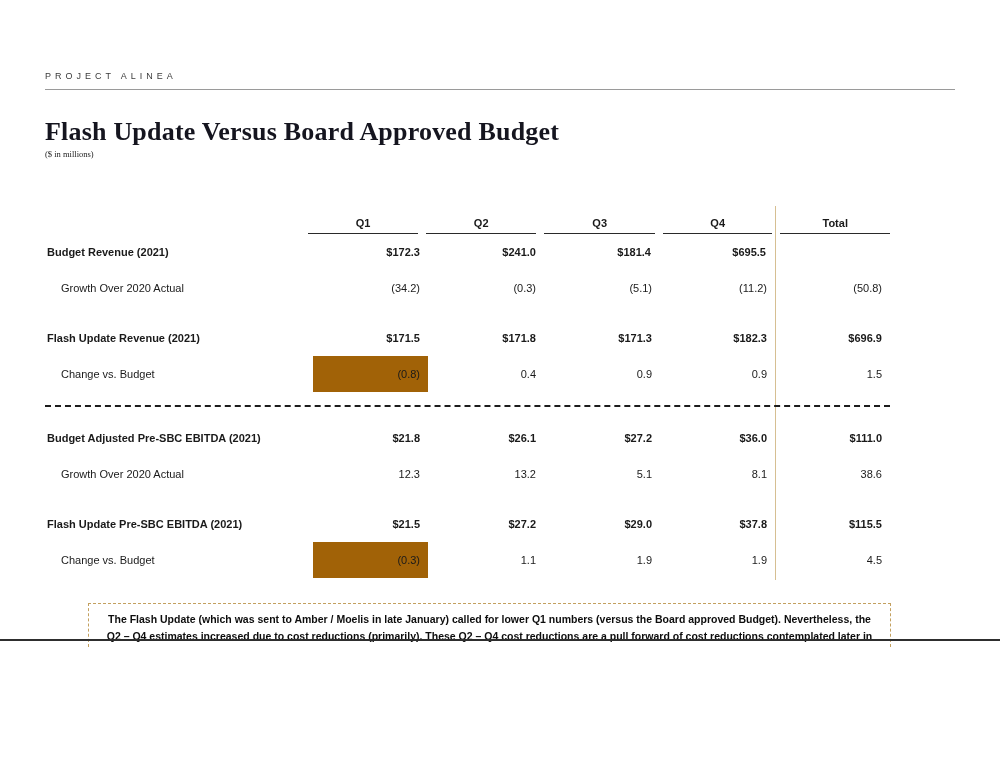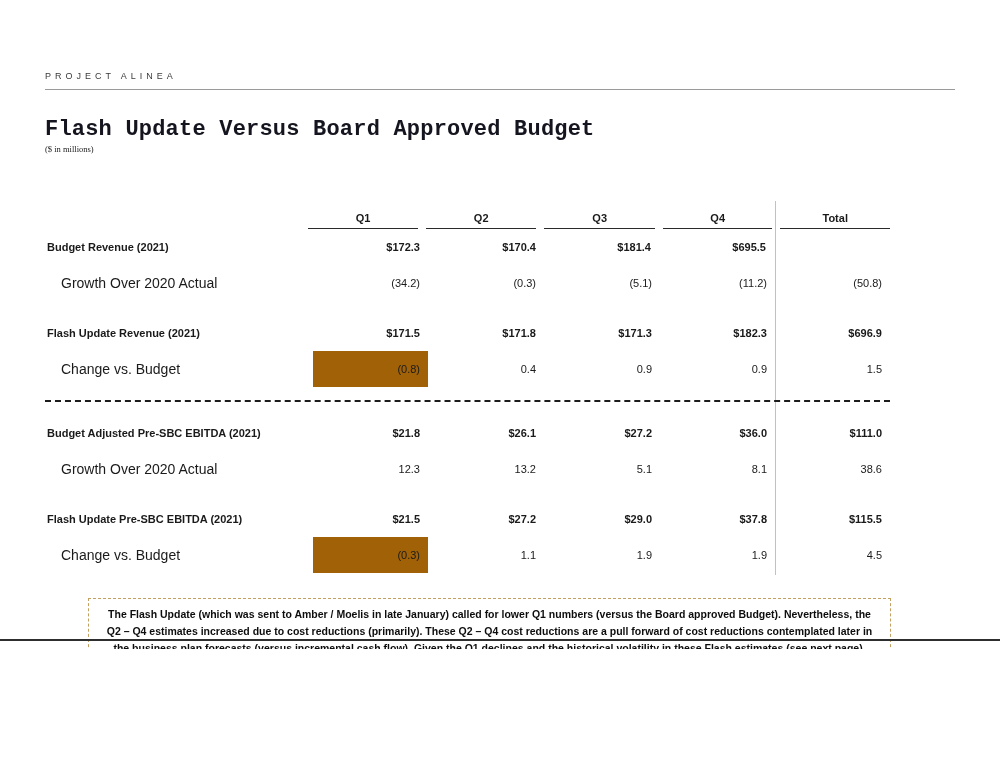--- a/index.html
+++ b/index.html
@@ -10,38 +10,38 @@
     background:#ffffff; overflow:hidden;
   }
   .content { padding:0 45px; }
 
   
   .eyebrow {
     margin-top:71px; font-size:9px; letter-spacing:4px; color:#3a3a3a; font-weight:400;
   }
   .top-rule { margin-top:8px; border-top:1px solid #9a9a9a; width:910px; }
   .title {
-    margin-top:27px; font-family:Liberation Mono, monospace; font-weight:700;
-    font-size:22px; color:#15151f; letter-spacing:0.2px;
+    margin-top:27px; font-family:Liberation Serif, serif; font-weight:700;
+    font-size:26px; color:#15151f; letter-spacing:0.2px;
   }
   .units { margin-top:2px; font-family:"Liberation Serif", serif; font-size:8.5px; color:#1a1a1a; }
 
   
   .table-wrap { position:relative; margin-top:47px; width:845px; }
   .vline {
     position:absolute; left:730px; top:0; width:1px; height:374px;
     background:#d6bf92; z-index:0;
   }
   .trow { display:flex; align-items:stretch; height:36px; position:relative; z-index:1; }
   .trow.header { height:28px;gap:8px; }
   .label-cell {
     width:268px; display:flex; align-items:center;
     font-size:11px; padding-left:2px;
   }
-  .trow.sub .label-cell { padding-left:16px; font-weight:400; font-size:14px; }
+  .trow.sub .label-cell { padding-left:16px; font-weight:400; font-size:11px; }
   .trow.bold .label-cell, .trow.bold .val-cell { font-weight:700; }
   .val-cell {
     width:115px; display:flex; align-items:center; justify-content:flex-end;
     font-size:11px; padding-right:8px;
   }
   .val-cell.c2, .val-cell.c3 { width:116px; }
   .trow.header .val-cell {
     justify-content:center; font-weight:700; padding-right:0;
     border-bottom:1.5px solid #2a2a2a; align-items:flex-end; padding-bottom:4px;
   }
@@ -93,21 +93,21 @@
         <div class="val-cell c1">Q1</div>
         <div class="val-cell c2">Q2</div>
         <div class="val-cell c3">Q3</div>
         <div class="val-cell c4">Q4</div>
         <div class="val-cell c5">Total</div>
       </div>
 
       <div class="trow bold">
         <div class="label-cell">Budget Revenue (2021)</div>
         <div class="val-cell c1">$172.3</div>
-        <div class="val-cell c3">$170.4</div>
+        <div class="val-cell c3">$241.0</div>
         <div class="val-cell c4">$181.4</div>
         <div class="val-cell c5">$695.5</div>
       </div>
 
       <div class="trow sub">
         <div class="label-cell">Growth Over 2020 Actual</div>
         <div class="val-cell c1">(34.2)</div>
         <div class="val-cell c2">(0.3)</div>
         <div class="val-cell c3">(5.1)</div>
         <div class="val-cell c4">(11.2)</div>

